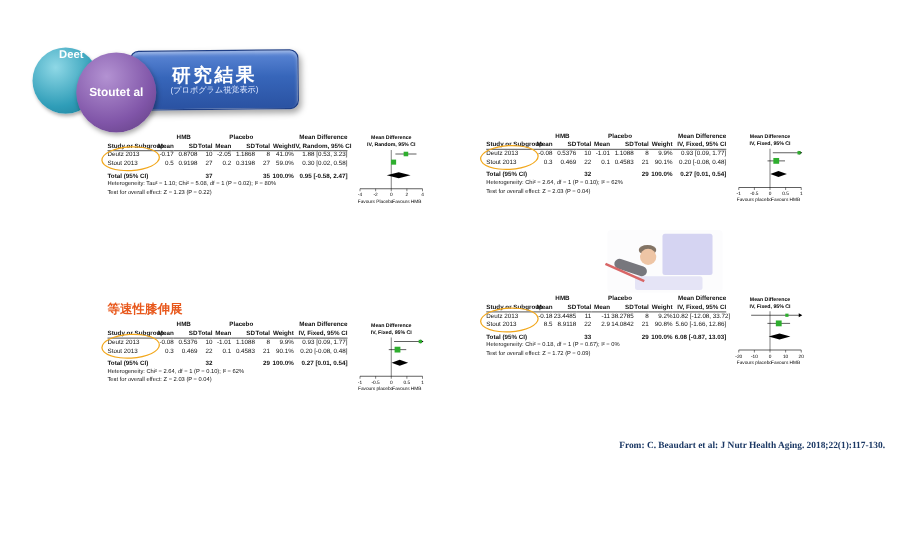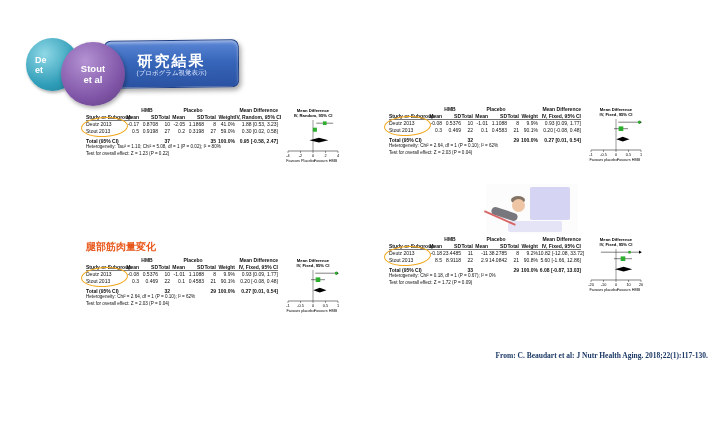--- a/index.html
+++ b/index.html
@@ -1,21 +1,21 @@
 <!DOCTYPE html>
 <html><head>
 <meta charset="utf-8">
 <style>
   html,body{margin:0;padding:0;background:#ffffff;}
   body{font-family:"Liberation Sans",sans-serif;}
   .slide{position:relative;width:722px;height:435px;background:#ffffff;overflow:hidden;}
 
   
   .circle{position:absolute;border-radius:50%;color:#fff;font-weight:bold;
-          display:flex;flex-direction:column;justify-content:center;text-align:center;}
+          display:flex;flex-direction:row;justify-content:center;text-align:center;}
   .circle.teal{left:26px;top:38px;width:53px;height:53px;font-size:9px;line-height:10px;
           background:radial-gradient(circle at 35% 30%, #8fd8e6, #2f9db8 62%, #1e7a96);
           box-shadow:1px 2px 3px rgba(0,0,0,.3);z-index:1;align-items:flex-start;padding-left:9px;box-sizing:border-box;}
   .circle.purple{left:61px;top:42px;width:64px;height:64px;font-size:9.5px;line-height:11px;
           background:radial-gradient(circle at 38% 30%, #b392d2, #8055a8 62%, #5e3d7d);
           box-shadow:1px 2px 4px rgba(0,0,0,.35);z-index:2;align-items:center;}
   .banner{position:absolute;left:104px;top:40px;width:133px;height:46px;border-radius:7px;
           background:linear-gradient(180deg,#5c87d6 0%,#3766ba 45%,#2a52a2 100%);
           border:1px solid #1f3f86;box-shadow:2px 3px 5px rgba(0,0,0,.35), inset 0 2px 3px rgba(255,255,255,.4);
           color:#fff;display:flex;flex-direction:column;align-items:center;justify-content:center;z-index:1;
@@ -213,21 +213,21 @@
           <line x1="42.5" y1="44" x2="42.5" y2="46" stroke="#000" stroke-width="0.4"></line>
           <text x="42.5" y="50" text-anchor="middle" font-size="3.8">0.5</text>
           <line x1="55" y1="44" x2="55" y2="46" stroke="#000" stroke-width="0.4"></line>
           <text x="55" y="50" text-anchor="middle" font-size="3.8">1</text>
           <text x="17.5" y="55" text-anchor="middle" font-size="3.8">Favours placebo</text>
           <text x="42.5" y="55" text-anchor="middle" font-size="3.8">Favours HMB</text>
         </svg>
       </div>
     </div>
   <div class="plot" style="left:86px;top:240px;width:252px;">
-      <div class="plot-title">腿部筋肉量変化</div>
+      <div class="plot-title">等速性膝伸展</div>
       <div class="plot-body">
         <div class="ftable">
           <div class="fc"></div>
           <div class="fc grp c s3">HMB</div>
           <div class="fc grp c s3">Placebo</div>
           <div class="fc"></div>
           <div class="fc grp r">Mean Difference</div>
           <div class="fc hd l ul">Study or Subgroup</div>
           <div class="fc hd r ul">Mean</div>
           <div class="fc hd r ul">SD</div>

